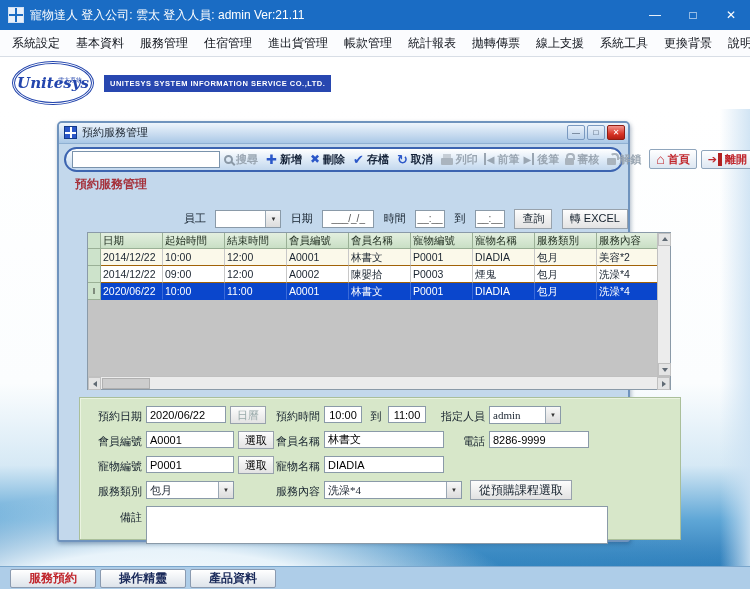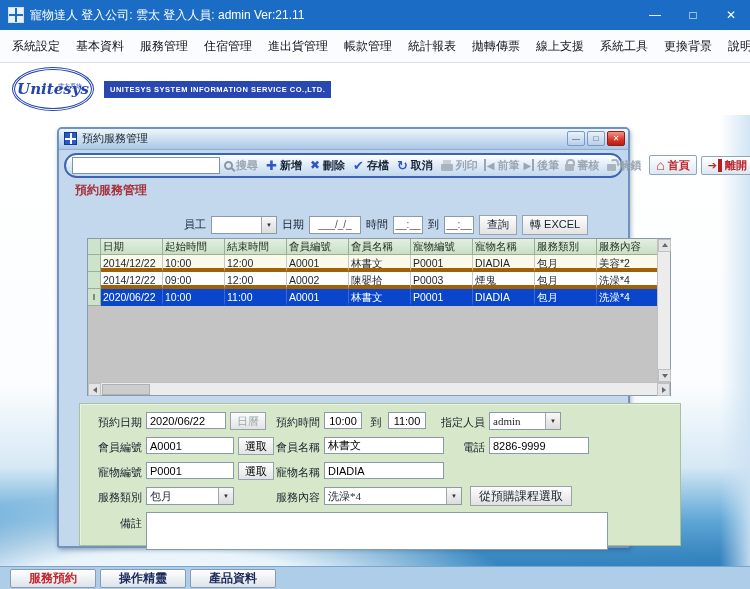--- a/index.html
+++ b/index.html
@@ -12,21 +12,21 @@
   .titlebar .appico { width:16px; height:16px; margin:0 6px 0 8px; border:1px solid #cfe0f4; position:relative;
     background:
       linear-gradient(#1a6cc4,#1a6cc4) 50% 0/2px 100% no-repeat,
       linear-gradient(#1a6cc4,#1a6cc4) 0 50%/100% 2px no-repeat,
       #e8f0fa; }
   .titlebar .ttl { font-size:12px; }
   .wctrls { margin-left:auto; display:flex; height:100%; }
   .wctrl { width:38px; height:100%; display:flex; align-items:center; justify-content:center; font-size:12px; color:#fff; cursor:default; }
 
   
-  .menubar { height:33px; background:#fbfcfe; border-bottom:1px solid #d8dee6; display:flex; align-items:center; padding-left:4px; flex:0 0 auto; }
+  .menubar { height:27px; background:#fbfcfe; border-bottom:1px solid #d8dee6; display:flex; align-items:center; padding-left:4px; flex:0 0 auto; }
   .menuitem { padding:0 8px; font-size:12px; color:#10141c; white-space:nowrap; }
 
   
   .logostrip { height:52px; background:#fff; display:flex; align-items:center; padding-left:12px; flex:0 0 auto; }
   .oval { width:82px; height:44px; border:3px double #2345ad; border-radius:50%; display:flex; flex-direction:column; align-items:center; justify-content:center; color:#2345ad; position:relative; }
   .oval .script { font-family:"DejaVu Serif",serif; font-style:italic; font-weight:bold; font-size:15px; line-height:13px; }
   .oval .tiny { font-size:6px; position:absolute; right:9px; top:12px; }
   .cobox { margin-left:10px; border:2px solid #2847b0; background:#fff; }
   .cobox .cn { border:1px solid #2847b0; margin:1px; padding:0 8px; color:#1f3fb0; font-weight:bold; font-size:18px; letter-spacing:3px; line-height:24px; }
   .cobox .en { background:#2847b0; color:#fff; font-weight:bold; font-size:7.5px; letter-spacing:.5px; text-align:center; padding:2px 4px; }
@@ -86,35 +86,35 @@
   .ic-next { border-right:2px solid #9aa6b2; padding-right:1px; }
   .ic-lock, .ic-unlock { width:9px; height:7px; background:#aab4be; border-radius:1px; position:relative; margin-top:5px; }
   .ic-lock::before { content:""; position:absolute; top:-5px; left:1px; width:5px; height:5px; border:2px solid #aab4be; border-bottom:none; border-radius:4px 4px 0 0; }
   .ic-unlock::before { content:""; position:absolute; top:-5px; left:3px; width:5px; height:5px; border:2px solid #aab4be; border-bottom:none; border-left-color:transparent; border-radius:4px 4px 0 0; }
   .ic-home::before { content:"⌂"; color:#c0262c; font-size:14px; font-weight:bold; }
   .ic-exit { border-right:4px solid #b02020; padding-right:1px; }
   .ic-exit::before { content:"➔"; color:#c0262c; font-size:11px; font-weight:bold; }
 
   
   .heading { color:#a5323c; font-weight:bold; font-size:12px; margin:2px 0 0 16px; }
-  .filterrow { display:flex; align-items:center; gap:5px; margin:16px 0 3px 125px; height:21px; }
+  .filterrow { display:flex; align-items:center; gap:5px; margin:16px 0 3px 125px; height:21px;justify-content:space-between; }
   .flabel { font-size:11px; color:#14202c; white-space:nowrap; }
   .combo { height:18px; background:#fff; border:1px solid #8a9aa8; display:flex; align-items:center;font-family:Liberation Serif, serif; }
   .combo .ctext { flex:1; padding:0 3px; font-size:11px; overflow:hidden; white-space:nowrap; }
   .combo .carrow { width:15px; height:100%; border-left:1px solid #9aa8b4; background:linear-gradient(#f8f8f8,#dcdcdc); font-size:6px; color:#333; display:flex; align-items:center; justify-content:center; }
   .maskinput { height:18px; border:1px solid #8a9aa8; background:#fff; font-size:10px; text-align:center; color:#555; outline:none; }
   .gbtn { height:20px; border:1px solid #98a2ac; background:linear-gradient(#fdfdfd,#e3e3e3); font-size:11px; padding:0 7px; color:#14202c; white-space:nowrap; }
 
   
   .gridwrap { margin-left:28px; width:584px; height:166px; position:relative; border:1px solid #8a9aa8; background:#c4c4c4; }
   .gridbody { position:absolute; left:0; top:0; right:13px; bottom:13px; overflow:hidden; }
   .grow { display:flex; height:17px; }
   .grow.hdr { height:16px; }
   .gcell { width:62px; flex:0 0 62px; font-size:10.5px; line-height:16px; padding:0 2px; white-space:nowrap; overflow:hidden;
-    border-right:1px solid #c8c8c8; border-bottom:4px solid #a16207; background:#fff; }
+    border-right:1px solid #c8c8c8; border-bottom:1px solid #a16207; background:#fff; }
   .gsel { width:13px; flex:0 0 13px; background:#cde3cb; border-right:1px solid #9ab096; border-bottom:1px solid #9ab096; font-size:9px; text-align:center; line-height:16px; color:#111; }
   .hdr .gcell { background:linear-gradient(#e3efdf,#c9dfc5); border-right:1px solid #9ab096; border-bottom:1px solid #9ab096; color:#1c2a1c; line-height:15px; }
   .grow.cream .gcell { background:#fbf9ea; }
   .grow.sel .gcell { background:#0a46cc; color:#fff; border-right-color:#3a6ad8; border-bottom-color:#0a46cc; }
   
   .vsb { position:absolute; right:0; top:0; bottom:13px; width:13px; background:#ececec; border-left:1px solid #c0c0c0; }
   .vsb .arr { position:absolute; left:0; width:13px; height:13px; background:#e4e4e4; border:1px solid #c0c0c0; }
   .vsb .up { top:0; } .vsb .dn { bottom:0; }
   .hsb { position:absolute; left:0; right:0; bottom:0; height:13px; background:#ececec; border-top:1px solid #c0c0c0; }
   .hsb .arr { position:absolute; top:0; width:13px; height:13px; background:#e4e4e4; border:1px solid #c0c0c0; }

